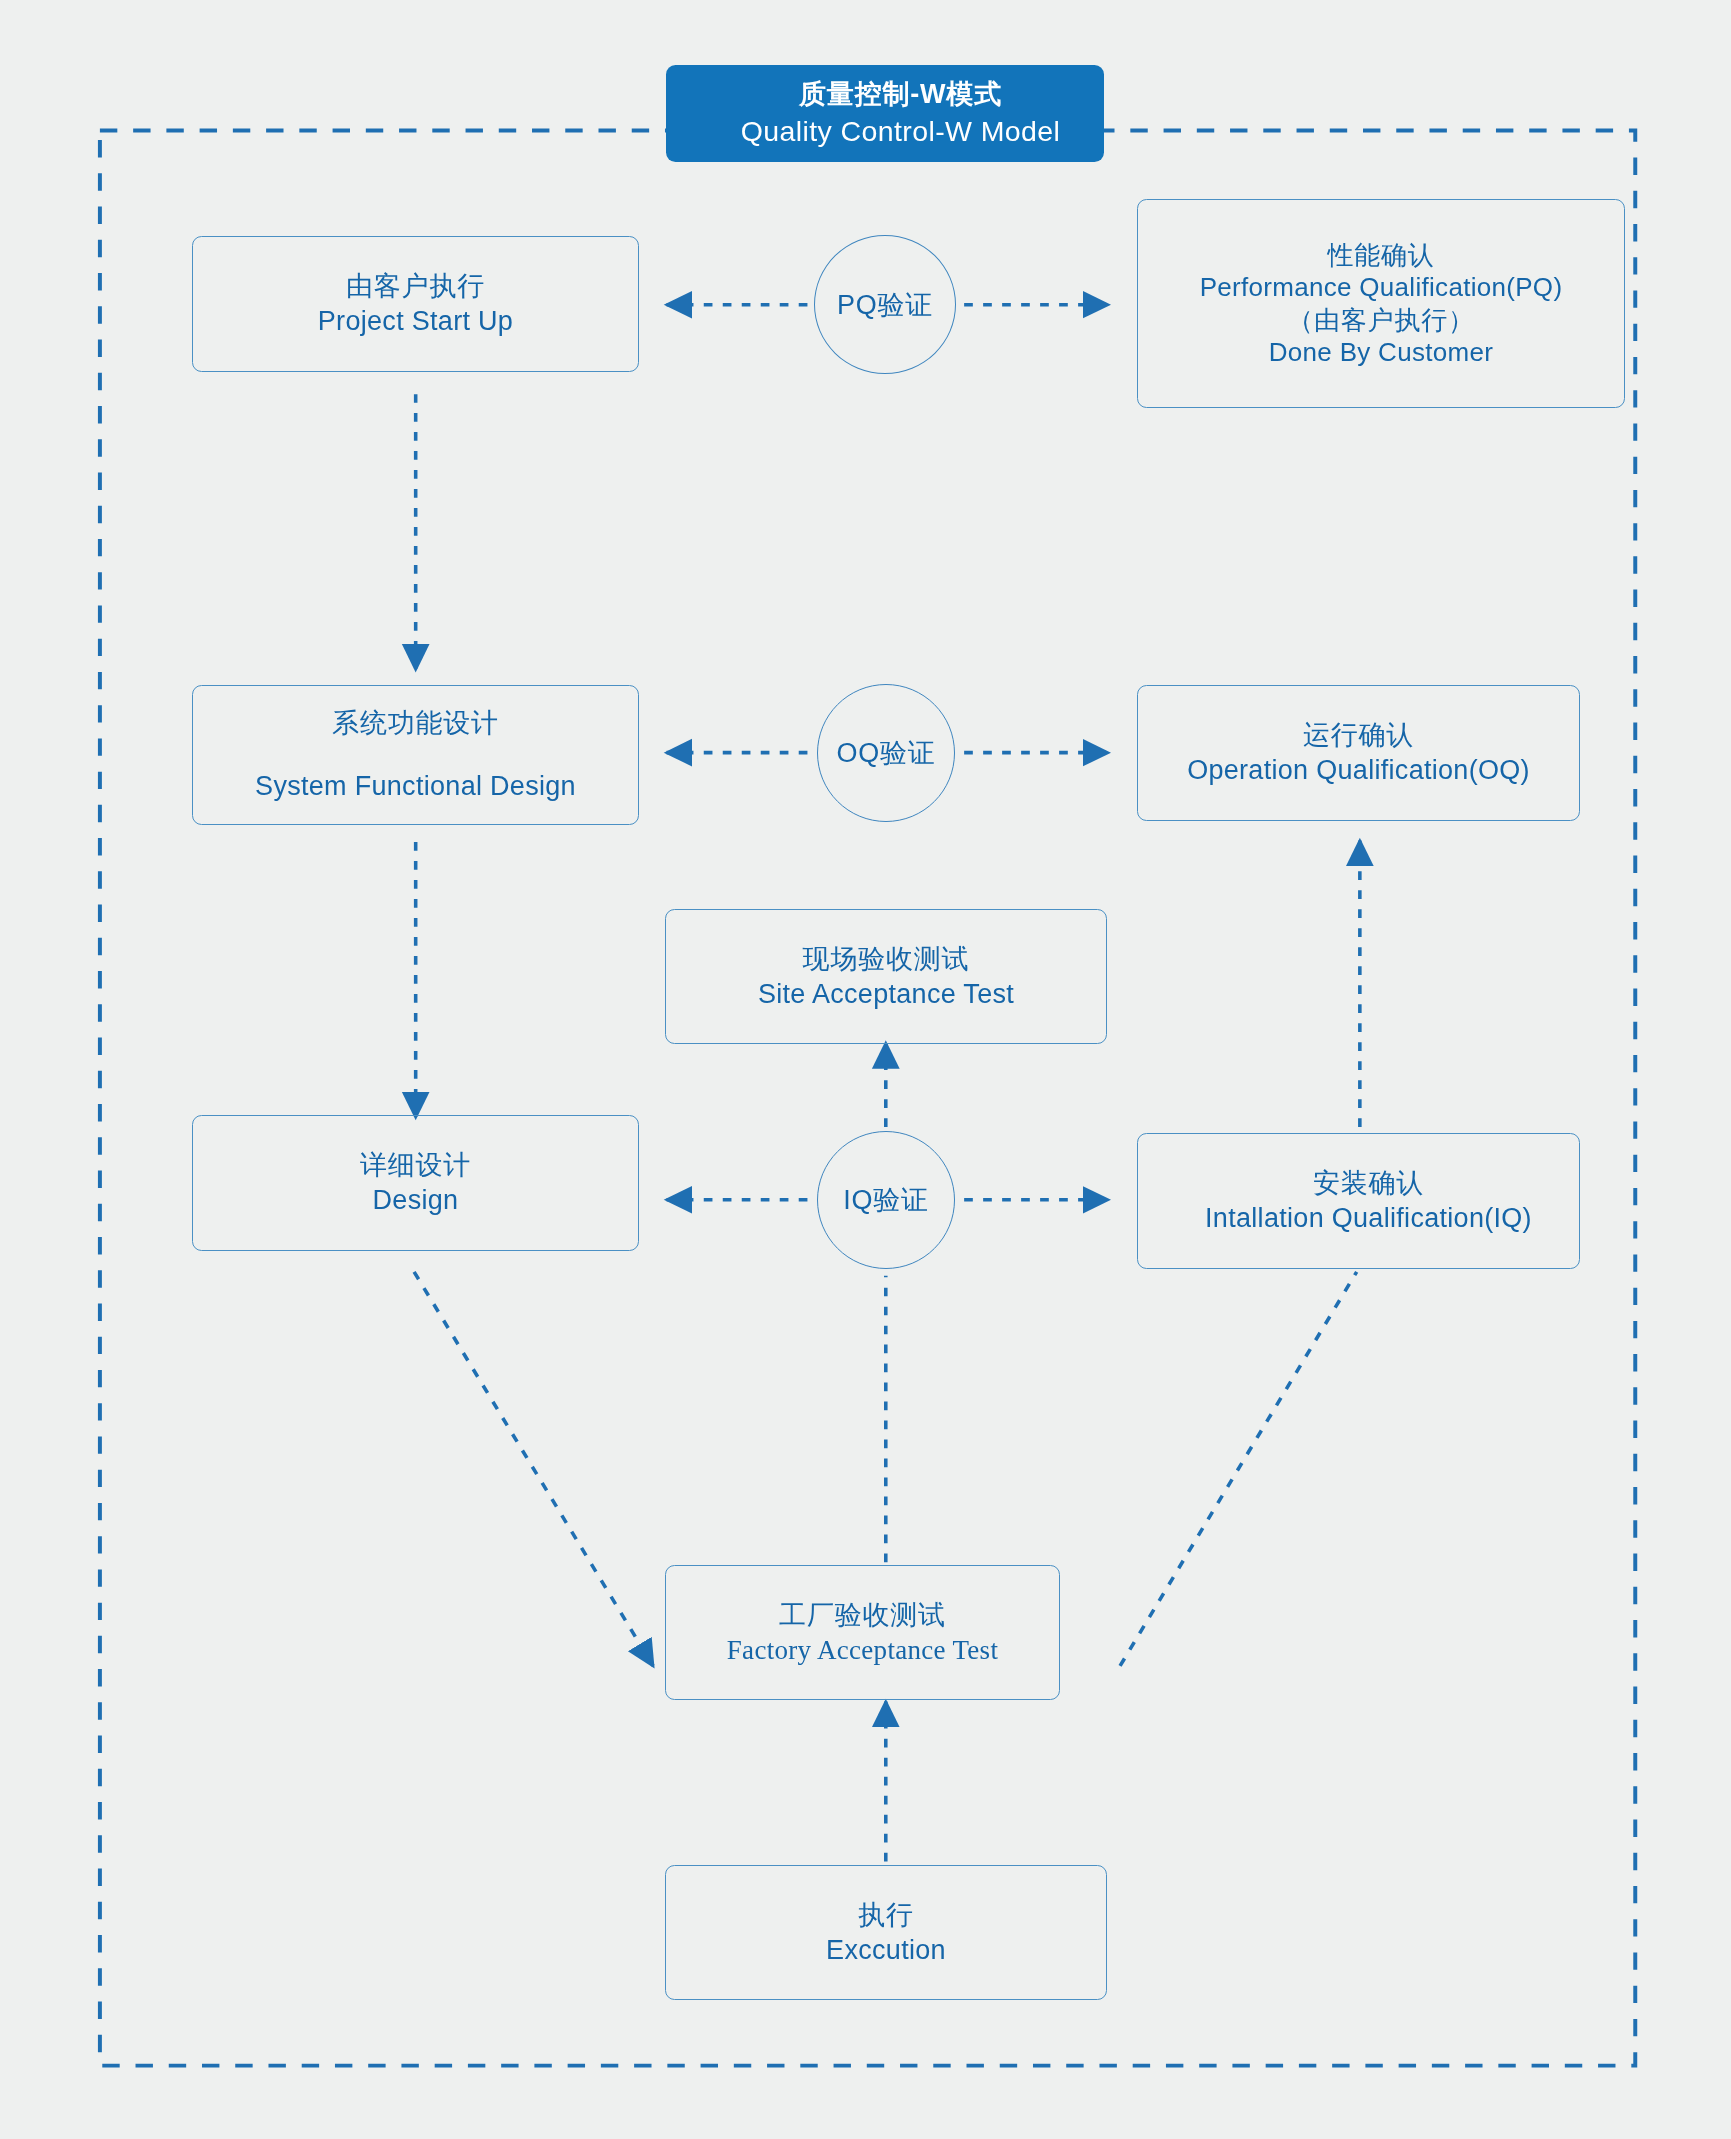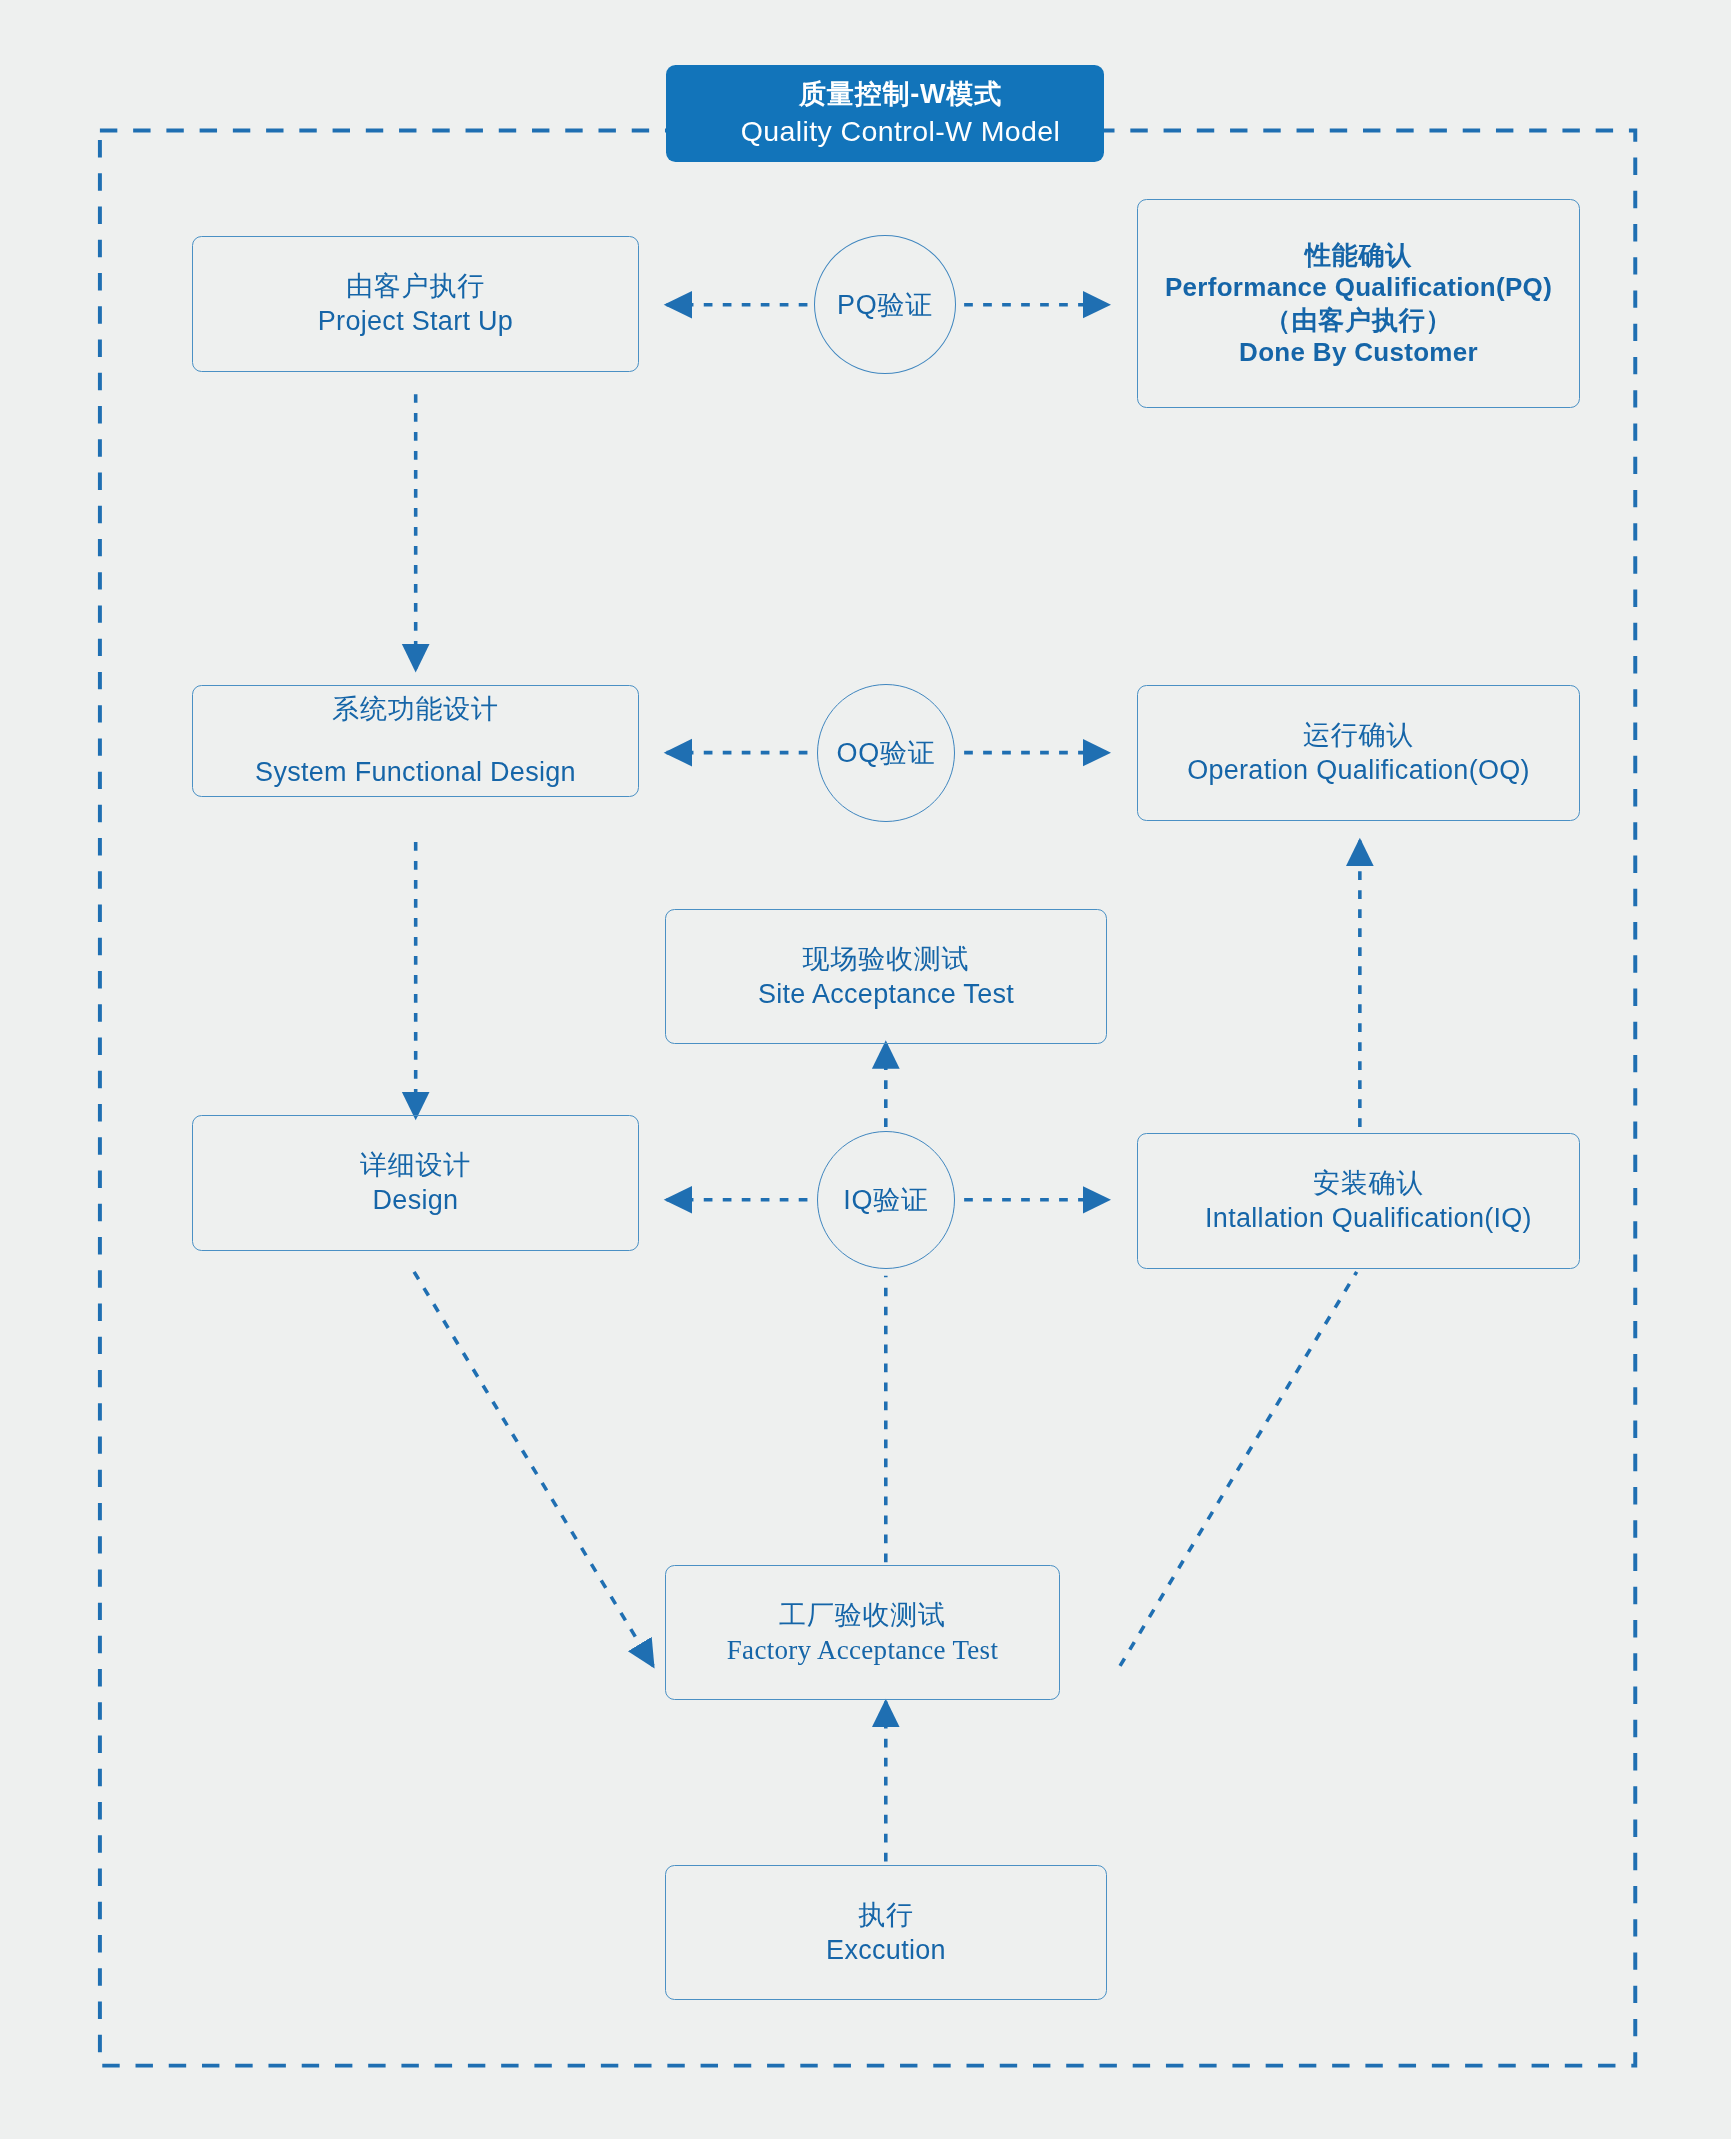--- a/index.html
+++ b/index.html
@@ -137,28 +137,28 @@
   <div class="header-node" style="left:666px; top:65px; width:438px; height:97px;padding-left:31px;">
     <div class="cn">质量控制-W模式</div>
     <div class="en">Quality Control-W Model</div>
   </div>
 
   <div class="node" style="left:192px; top:236px; width:447px; height:136px;">
     <div class="cn">由客户执行</div>
     <div class="en">Project Start Up</div>
   </div>
 
-  <div class="node four" style="left:1137px; top:199px; width:443px; height:209px;font-weight:bold;">
+  <div class="node four" style="left:1137px; top:199px; width:488px; height:209px;">
     <div class="cn">性能确认</div>
     <div class="en">Performance Qualification(PQ)</div>
     <div class="cn">（由客户执行）</div>
     <div class="en">Done By Customer</div>
   </div>
 
-  <div class="node" style="left:192px; top:685px; width:447px; height:112px;gap:28px;">
+  <div class="node" style="left:192px; top:685px; width:447px; height:140px;gap:28px;">
     <div class="cn">系统功能设计</div>
     <div class="en">System Functional Design</div>
   </div>
 
   <div class="node" style="left:1137px; top:685px; width:443px; height:136px;align-items:center;">
     <div class="cn">运行确认</div>
     <div class="en">Operation Qualification(OQ)</div>
   </div>
 
   <div class="node" style="left:665px; top:909px; width:442px; height:135px;">

